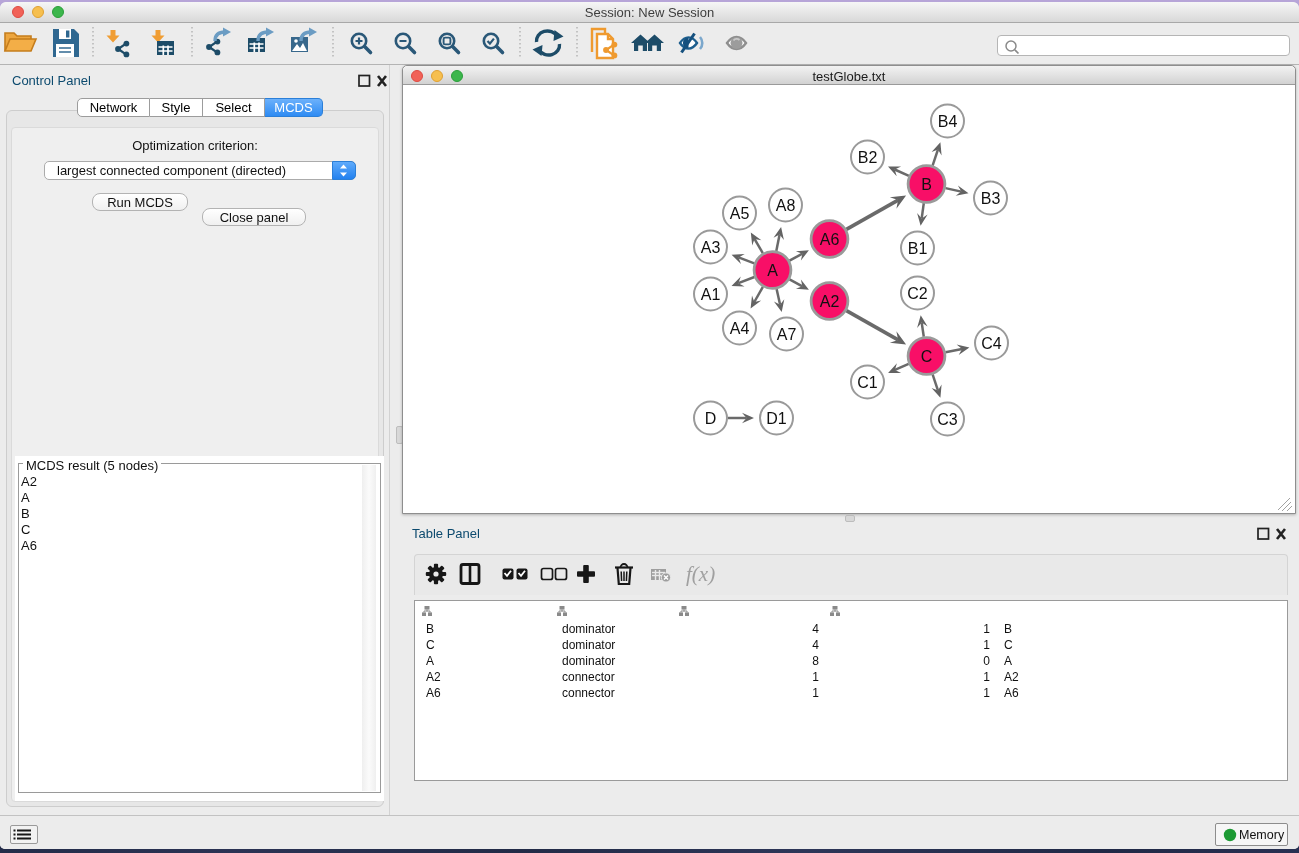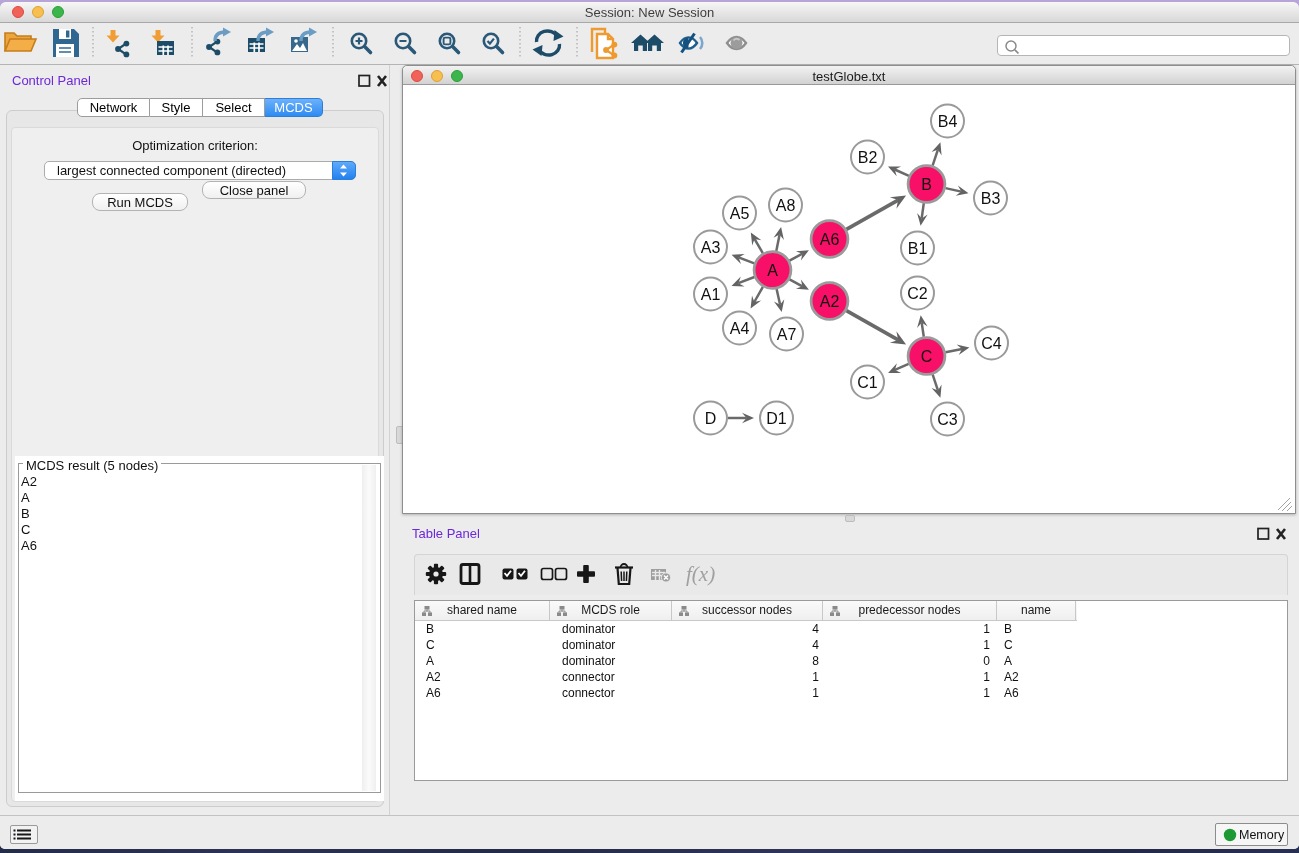--- a/index.html
+++ b/index.html
@@ -12,21 +12,21 @@
  border-radius:6px 6px 5px 5px;overflow:hidden}
 #titlebar{position:absolute;left:0;top:0;width:1299px;height:21px;
  background:linear-gradient(#f6f6f6,#e9e9e9 45%,#d8d8d8);border-bottom:1px solid #a8a8a8;border-radius:6px 6px 0 0}
 #titlebar .tl{position:absolute;top:4px;width:12px;height:12px;border-radius:50%}
 #titletext{position:absolute;top:3px;left:0;width:100%;text-align:center;font-size:13px;color:#3e3e3e}
 #toolbar{position:absolute;left:0;top:21px;width:1299px;height:42px;background:#ececec;border-bottom:1px solid #b4b4b4}
 #searchbox{position:absolute;left:997px;top:12px;width:293px;height:21px;background:#fff;
  border:1px solid #b5b5b5;border-radius:4px}
 #main{position:absolute;left:0;top:63px;width:1299px;height:750px;background:#ececec}
 #statusbar{position:absolute;left:0;top:813px;width:1299px;height:50px;background:#ececec;border-top:1px solid #c2c2c2}
-.panelhead{font-size:13px;color:#6d28d9}
+.panelhead{font-size:13px;color:#0c4a6e}
 .wbtn{position:absolute;background:linear-gradient(#ffffff,#f0f0f0);border:1px solid #b3b3b3;border-radius:8px;
  font-size:13px;color:#111;text-align:center}
 </style></head><body>
 <div id="deskTop"></div>
 <div id="deskBot"></div>
 <div id="appwin">
 <div id="titlebar">
  <div class="tl" style="left:12px;background:#f16258;border:0.5px solid #dd4a42"></div>
  <div class="tl" style="left:32px;background:#f6bf4f;border:0.5px solid #dfa032"></div>
  <div class="tl" style="left:52px;background:#3cb64c;border:0.5px solid #2a9e3a"></div>
@@ -167,21 +167,21 @@
     <div class="abs" style="right:-1px;top:-1px;width:24px;height:19px;background:linear-gradient(#5fabfb,#2381ef);border-radius:0 5px 5px 0;border:1px solid #2b7fd8">
       <svg width="22" height="17">
               <path d="M7,6.5 L10.5,2.5 L14,6.5 z" fill="#fff"></path>
               <path d="M7,10.5 L10.5,14.5 L14,10.5 z" fill="#fff"></path>
             </svg>
     </div>
   </div>
 
   <div class="abs" style="left:0;top:73px;width:390px;text-align:center;font-size:13px;color:#111">Optimization criterion:</div>
   <div class="wbtn" style="left:92px;top:128px;width:96px;height:18px;line-height:17px">Run MCDS</div>
-  <div class="wbtn" style="left:202px;top:116px;width:104px;height:18px;line-height:17px">Close panel</div>
+  <div class="wbtn" style="left:202px;top:143px;width:104px;height:18px;line-height:17px">Close panel</div>
 
   <div class="abs" style="left:15px;top:391px;width:369px;height:345px;background:#fff"></div>
 
   <div class="abs" style="left:18px;top:398px;width:363px;height:330px;border:1px solid #9a9a9a;background:#fff"></div>
   <div class="abs" style="left:23px;top:393px;background:#fff;padding:0 3px;font-size:13px;color:#111">MCDS result (5 nodes)</div>
   <div class="abs" style="left:21px;top:409px;font-size:13px;color:#111;line-height:16px">A2<br>A<br>B<br>C<br>A6</div>
   <div class="abs" style="left:362px;top:400px;width:14px;height:326px;background:linear-gradient(90deg,#efefef,#fbfbfb 50%,#efefef)"></div>
 </div>
 
 <div class="abs" style="left:396px;top:361px;width:7px;height:18px;background:#d8d8d8;border:1px solid #bdbdbd;border-radius:2px"></div>
@@ -342,27 +342,20 @@
           <line x1="-8" y1="0.5" x2="5" y2="0.5" stroke="#e9e9e9" stroke-width="1.4"></line>
           <line x1="-4.5" y1="-5" x2="-4.5" y2="5" stroke="#e9e9e9" stroke-width="1.4"></line>
           <line x1="-0.5" y1="-5" x2="-0.5" y2="5" stroke="#e9e9e9" stroke-width="1.4"></line>
           <circle cx="6" cy="2.5" r="4.6" fill="#9e9e9e" stroke="#e9e9e9" stroke-width="1"></circle>
           <path d="M4,0.5 L8,4.5 M8,0.5 L4,4.5" stroke="#fff" stroke-width="1.5"></path>
         </g>
   <text x="272" y="27" font-family="Liberation Serif,serif" font-style="italic" font-size="21" fill="#a0a0a0">f(x)</text>
 </svg>
 
 <div class="abs" style="left:414px;top:535px;width:874px;height:181px;background:#fff;border:1px solid #9a9a9a">
-  <div class="abs" style="left:0;top:0;height:20px;width:662px;background:linear-gradient(#fafafa,#efefef);border-bottom:1px solid #c8c8c8;font-size:12px;color:#1a1a1a">
-    <div class="abs" style="left:0;top:0;width:135px;height:20px;border-right:1px solid #c8c8c8;text-align:center;line-height:19px">shared name</div>
-    <div class="abs" style="left:135px;top:0;width:122px;height:20px;border-right:1px solid #c8c8c8;text-align:center;line-height:19px">MCDS role</div>
-    <div class="abs" style="left:257px;top:0;width:151px;height:20px;border-right:1px solid #c8c8c8;text-align:center;line-height:19px">successor nodes</div>
-    <div class="abs" style="left:408px;top:0;width:174px;height:20px;border-right:1px solid #c8c8c8;text-align:center;line-height:19px">predecessor nodes</div>
-    <div class="abs" style="left:582px;top:0;width:79px;height:20px;border-right:1px solid #c8c8c8;text-align:center;line-height:19px">name</div>
-  </div>
   <svg class="abs" width="662" height="20" style="left:0;top:0">
     <g fill="#8a8a8a">
             <g transform="translate(7,5)">
               <rect x="2.5" y="0" width="5" height="3.6"></rect>
               <rect x="0" y="6.4" width="4" height="3.6"></rect>
               <rect x="6" y="6.4" width="4" height="3.6"></rect>
               <path d="M5,3.5 v2 M2,6.5 v-1.5 h6 v1.5" stroke="#8a8a8a" fill="none" stroke-width="1"></path>
             </g>
     <g transform="translate(142,5)">
               <rect x="2.5" y="0" width="5" height="3.6"></rect>

